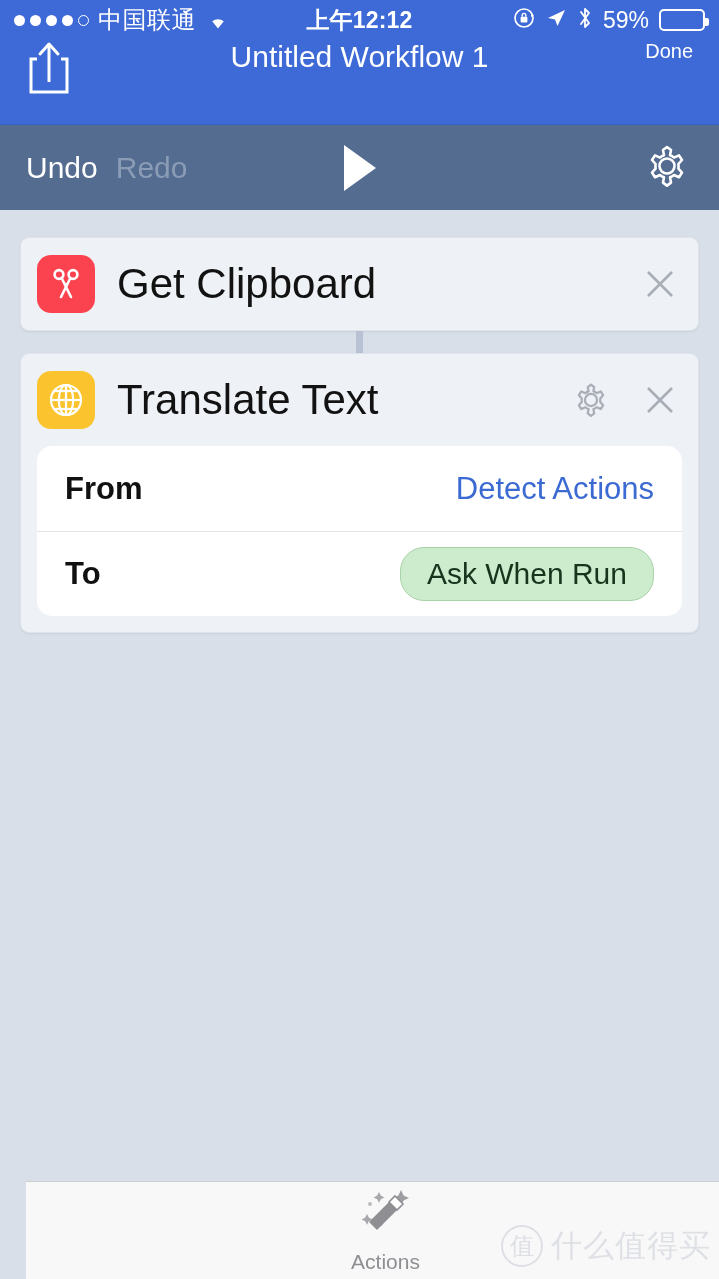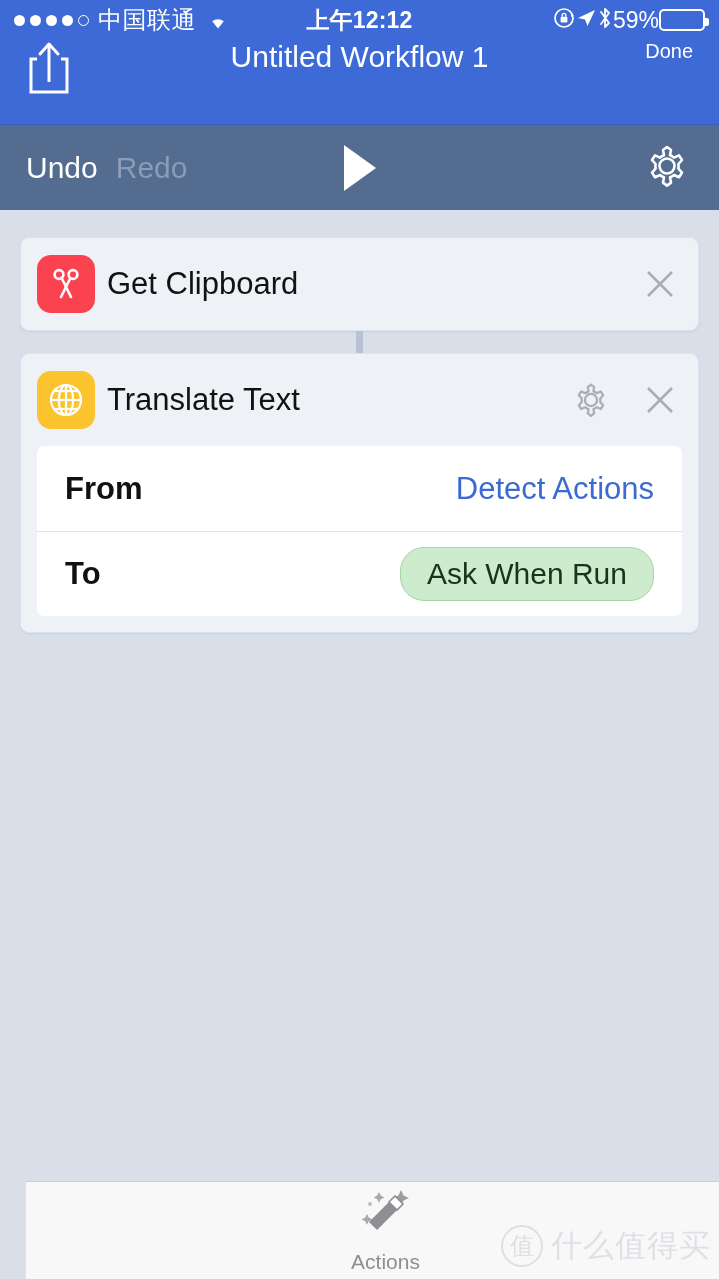--- a/index.html
+++ b/index.html
@@ -21,21 +21,21 @@
   .dots { display: flex; align-items: center; gap: 5px; }
   .dot { width: 11px; height: 11px; border-radius: 50%; background: #fff; }
   .dot.hollow { background: transparent; border: 1.6px solid #fff; }
   .carrier { font-size: 24px; font-weight: 500; letter-spacing: .5px; }
   .wifi { width: 26px; height: 20px; position: relative; }
   .sb-center {
     position: absolute; left: 0; right: 0; text-align: center;
     font-size: 23px; font-weight: bold; letter-spacing: .2px;
   }
   .sb-right {
-    margin-left: auto; display: flex; align-items: center; 
+    margin-left: auto; display: flex; align-items: center; gap: 10px;
     position: relative; z-index: 2;
   }
   .batt-pct { font-size: 23px; font-weight: 500; }
   .battery { width: 46px; height: 22px; border: 2px solid #fff; border-radius: 5px; padding: 2px; position: relative; }
   .battery::after {
     content: ""; position: absolute; right: -6px; top: 7px;
     width: 4px; height: 8px; background: #fff; border-radius: 0 2px 2px 0;
   }
   .batt-fill { height: 100%; background: #fff; border-radius: 2px; }
 
@@ -72,30 +72,30 @@
 
   .card {
     background: #eef1f6; border-radius: 9px; border: 1px solid #dfe4ec;
     box-shadow: 0 1px 2px rgba(90,105,130,.13);
   }
   .card-head { display: flex; align-items: center; height: 92px; padding: 0 20px 0 16px; }
   .app-icon { width: 58px; height: 58px; border-radius: 14px; flex: none;
               display: flex; align-items: center; justify-content: center; }
   .icon-clipboard { background: #fb4350; }
   .icon-globe { background: #fbc42e; }
-  .card-title { font-size: 31px; color: #121212; margin-left: 12px; }
+  .card-title { font-size: 42px; color: #121212; margin-left: 22px; }
   .head-actions { margin-left: auto; display: flex; align-items: center; gap: 30px; }
   .ic-btn { cursor: pointer; display: flex; align-items: center; justify-content: center; }
 
   .connector {
     width: 7px; height: 22px; background: #b9c2d2; margin: 0 auto;
   }
 
   .param-panel {
-    background: #ffffff; border-radius: 7px; margin: 0 16px 16px 16px;
+    background: #ffffff; border-radius: 15px; margin: 0 16px 16px 16px;
     overflow: hidden;
   }
   .param-row {
     display: flex; align-items: center; justify-content: space-between;
     height: 85px; padding: 0 28px;
   }
   .param-row + .param-row { border-top: 1px solid #e3e3e3; }
   .param-label { font-size: 31px; font-weight: bold; color: #111; }
   .param-link { font-size: 31px; color: #3c6ad3; cursor: pointer; }
   .param-pill {

